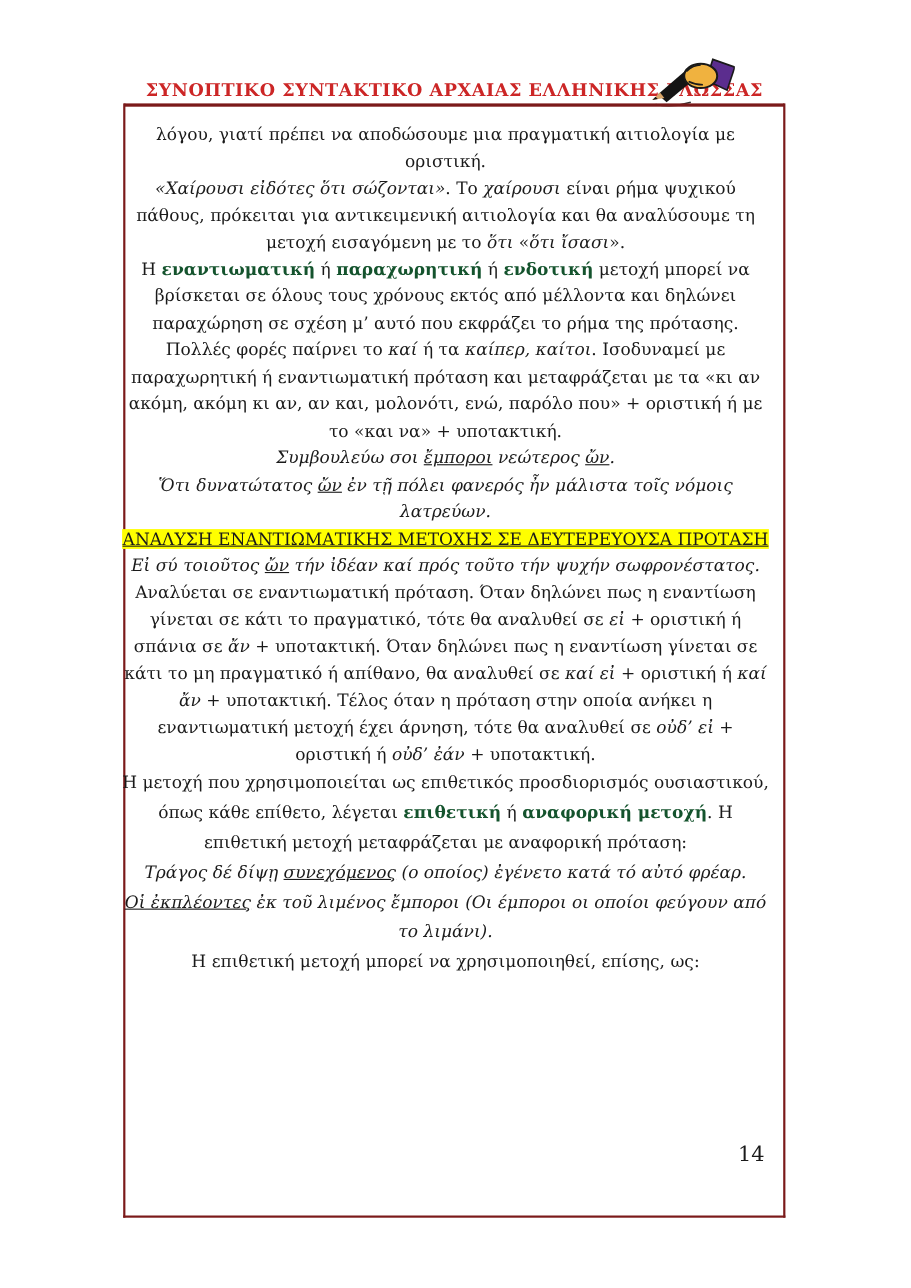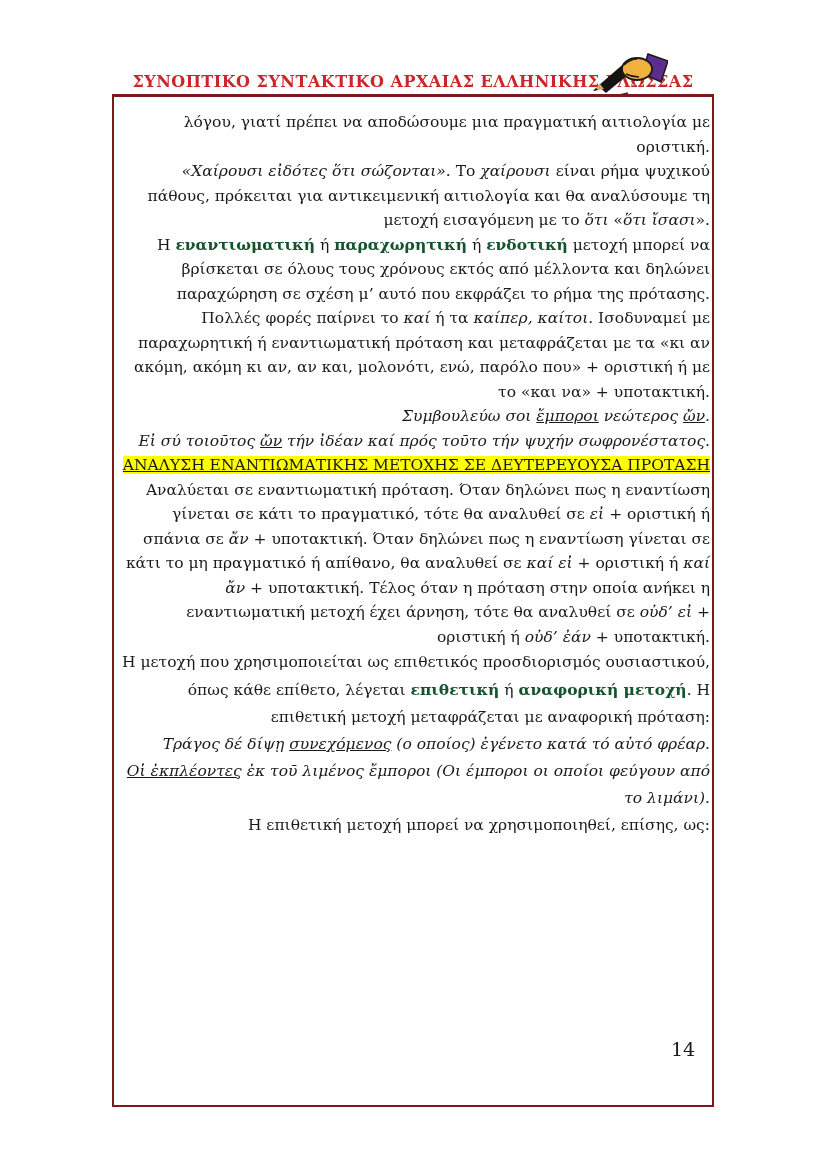--- a/index.html
+++ b/index.html
@@ -59,26 +59,26 @@
   .logo {
     position: absolute;
     left: 590px;
     top: 46px;
     width: 78px;
     height: 52px;
   }
   
   .content {
     position: absolute;
-    left: 120px;
+    left: 110px;
     top: 110px;
     width: 590px;
     font-size: 15.5px;
     line-height: 24.5px;
-    text-align: right;
+    text-align: center;
   }
   .content p { margin: 0; }
   .mt-blank   { margin-top: 23px; }
   .subheading { margin-top: 44px; }
   .p-epith    { margin-top: 22px; line-height: 27px; }
   .ex-sp      { margin-top: 16px; line-height: 27px; }
   .closing    { margin-top: 18px; line-height: 27px; }
   
   .s-i    { font-style: italic; }
   .s-u    { text-decoration: underline; }
@@ -118,23 +118,24 @@
   <div class="rule-right"></div>
   <div class="rule-bottom"></div>
 
   <div class="content">
     <p><span>λόγου, γιατί πρέπει να αποδώσουμε μια πραγματική αιτιολογία με οριστική.</span></p>
     <p><span class="s-i">«Χαίρουσι εἰδότες ὅτι σώζονται»</span><span>. Το </span><span class="s-i">χαίρουσι</span><span> είναι ρήμα ψυχικού πάθους, πρόκειται για αντικειμενική αιτιολογία και θα αναλύσουμε τη μετοχή εισαγόμενη με το </span><span class="s-i">ὅτι</span><span> «</span><span class="s-i">ὅτι ἴσασι</span><span>».</span></p>
 
     <p class="mt-blank"><span>Η </span><span class="s-blue">εναντιωματική</span><span> ή </span><span class="s-blue">παραχωρητική</span><span> ή </span><span class="s-blue">ενδοτική</span><span> μετοχή μπορεί να βρίσκεται σε όλους τους χρόνους εκτός από μέλλοντα και δηλώνει παραχώρηση σε σχέση μ’ αυτό που εκφράζει το ρήμα της πρότασης. Πολλές φορές παίρνει το </span><span class="s-i">καί</span><span> ή τα </span><span class="s-i">καίπερ, καίτοι</span><span>. Ισοδυναμεί με παραχωρητική ή εναντιωματική πρόταση και μεταφράζεται με τα «κι αν ακόμη, ακόμη κι αν, αν και, μολονότι, ενώ, παρόλο που» + οριστική ή με το «και να» + υποτακτική.</span></p>
 
     <p><span class="s-i">Συμβουλεύω σοι </span><span class="s-i s-u">ἔμποροι</span><span class="s-i"> νεώτερος </span><span class="s-i s-u">ὤν</span><span class="s-i">.</span></p>
+    <p><span class="s-i">Ὅτι δυνατώτατος </span><span class="s-i s-u">ὤν</span><span class="s-i"> ἐν τῇ πόλει φανερός ἦν μάλιστα τοῖς νόμοις λατρεύων.</span></p>
+    <p><span class="s-hl">ΑΝΑΛΥΣΗ ΕΝΑΝΤΙΩΜΑΤΙΚΗΣ ΜΕΤΟΧΗΣ ΣΕ ΔΕΥΤΕΡΕΥΟΥΣΑ ΠΡΟΤΑΣΗ</span></p>
+
     <p><span class="s-i">Εἰ σύ τοιοῦτος </span><span class="s-i s-u">ὤν</span><span class="s-i"> τήν ἰδέαν καί πρός τοῦτο τήν ψυχήν σωφρονέστατος.</span></p>
-
-    <p><span class="s-hl">ΑΝΑΛΥΣΗ ΕΝΑΝΤΙΩΜΑΤΙΚΗΣ ΜΕΤΟΧΗΣ ΣΕ ΔΕΥΤΕΡΕΥΟΥΣΑ ΠΡΟΤΑΣΗ</span></p>
 
     <p><span>Αναλύεται σε εναντιωματική πρόταση. Όταν δηλώνει πως η εναντίωση γίνεται σε κάτι το πραγματικό, τότε θα αναλυθεί σε </span><span class="s-i">εἰ</span><span> + οριστική ή σπάνια σε </span><span class="s-i">ἄν</span><span> + υποτακτική. Όταν δηλώνει πως η εναντίωση γίνεται σε κάτι το μη πραγματικό ή απίθανο, θα αναλυθεί σε </span><span class="s-i">καί εἰ</span><span> + οριστική ή </span><span class="s-i">καί ἄν</span><span> + υποτακτική. Τέλος όταν η πρόταση στην οποία ανήκει η εναντιωματική μετοχή έχει άρνηση, τότε θα αναλυθεί σε </span><span class="s-i">οὐδ’ εἰ</span><span> + οριστική ή </span><span class="s-i">οὐδ’ ἐάν</span><span> + υποτακτική.</span></p>
 
 
     <p class="p-epith"><span>Η μετοχή που χρησιμοποιείται ως επιθετικός προσδιορισμός ουσιαστικού, όπως κάθε επίθετο, λέγεται </span><span class="s-blue">επιθετική</span><span> ή </span><span class="s-blue">αναφορική μετοχή</span><span>. Η επιθετική μετοχή μεταφράζεται με αναφορική πρόταση:</span></p>
 
     <p class="ex-sp"><span class="s-i">Τράγος δέ δίψῃ </span><span class="s-i s-u">συνεχόμενος</span><span class="s-i"> (ο οποίος) ἐγένετο κατά τό αὐτό φρέαρ.</span></p>
     <p class="ex-sp"><span class="s-i s-u">Οἱ ἐκπλέοντες</span><span class="s-i"> ἐκ τοῦ λιμένος ἔμποροι (Οι έμποροι οι οποίοι φεύγουν από το λιμάνι).</span></p>
 
     <p class="closing"><span>Η επιθετική μετοχή μπορεί να χρησιμοποιηθεί, επίσης, ως:</span></p>

